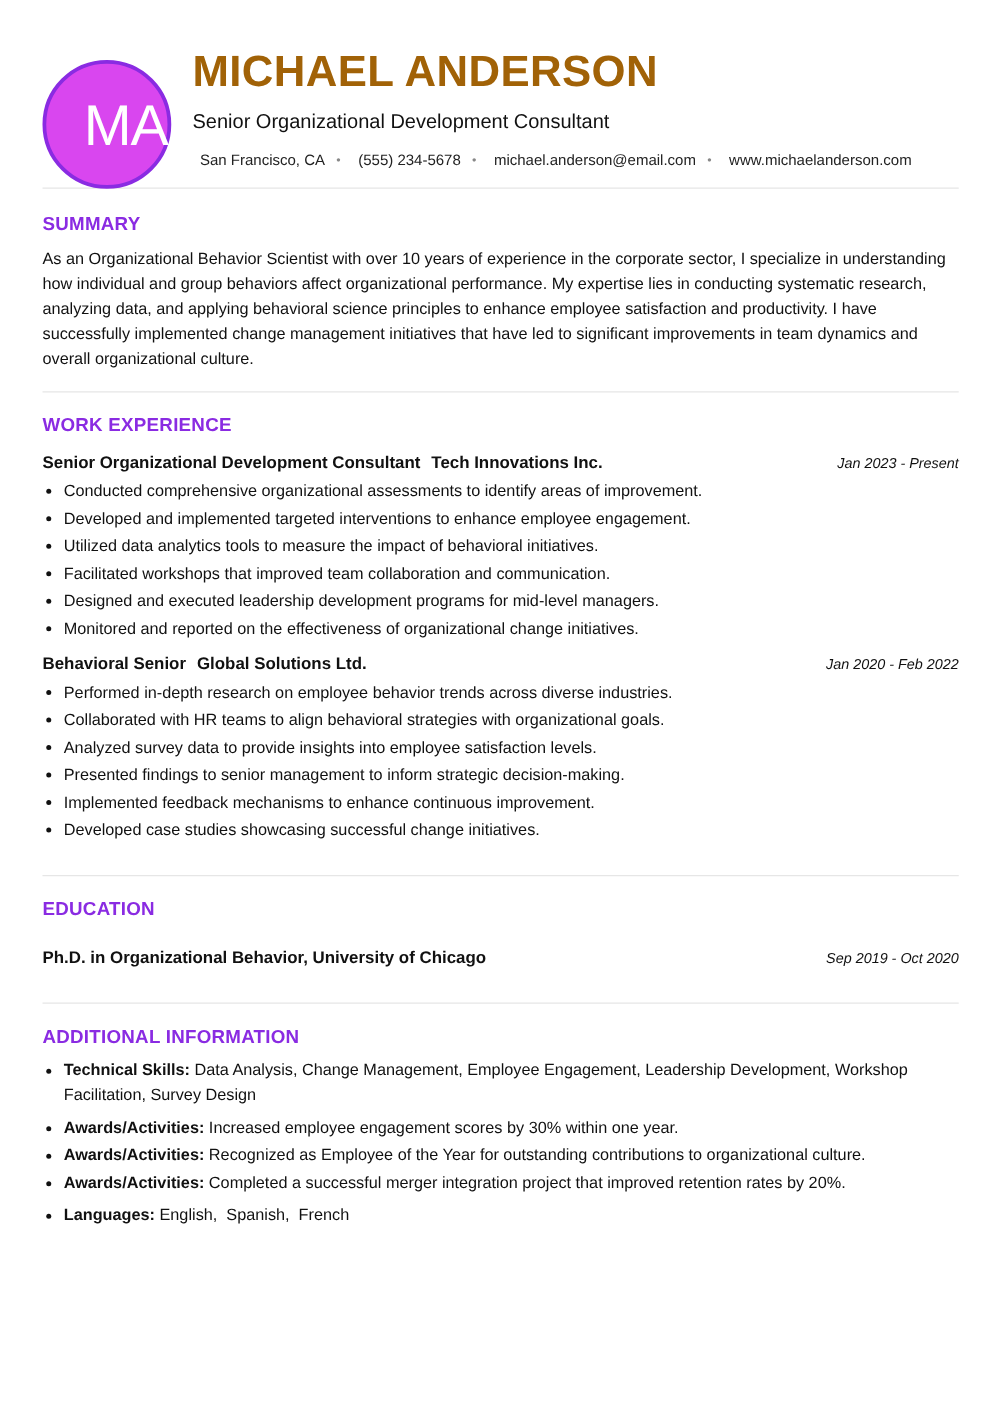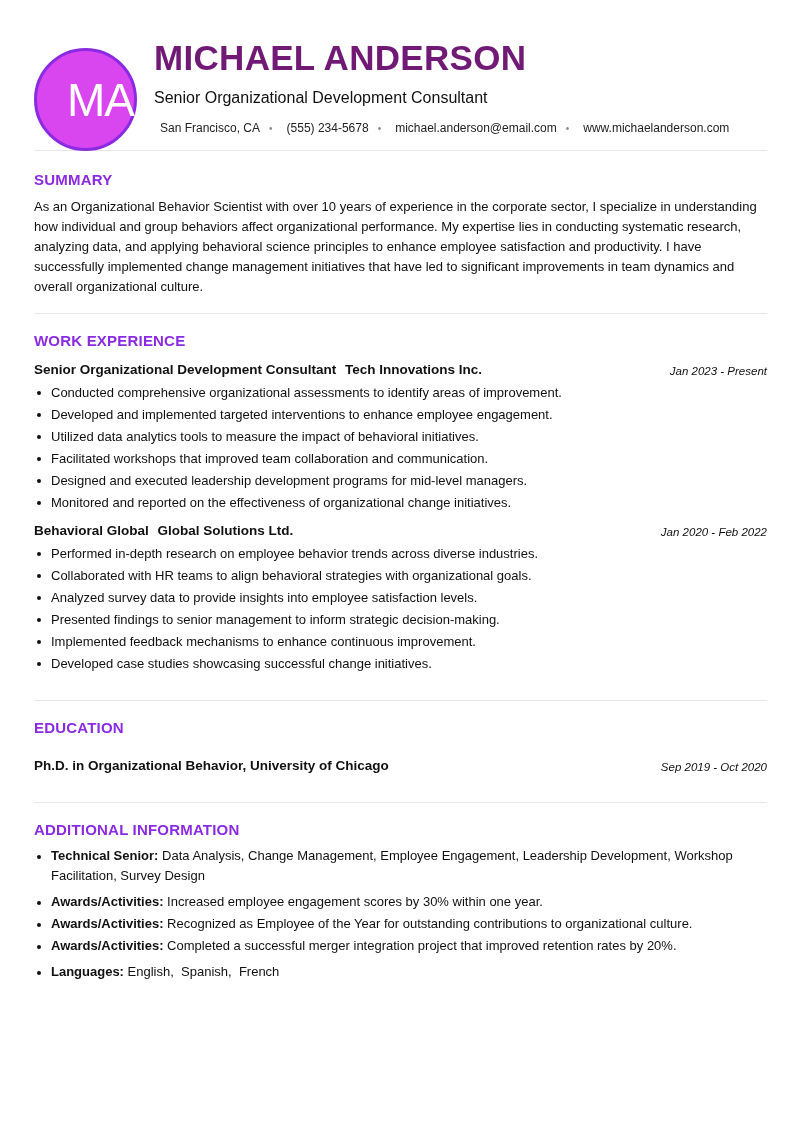--- a/index.html
+++ b/index.html
@@ -16,21 +16,21 @@
     .header { position: relative; height: 151px; border-bottom: 1px solid #e6e6e6; }
     .avatar {
       position: absolute; left: 0; top: 48px;
       width: 103px; height: 103px; border-radius: 50%;
       background: #d946ef; border: 3px solid #8a2be2;
       display: flex; align-items: center; justify-content: flex-end;
       color: #ffffff; font-size: 46px; letter-spacing: -1px;
     }
     .name {
       position: absolute; left: 120px; top: 38px;
-      font-size: 35px; font-weight: bold; color: #701a75; letter-spacing: 0.3px;
+      font-size: 35px; font-weight: bold; color: #a16207; letter-spacing: 0.3px;
     }
     .title {
       position: absolute; left: 120px; top: 89px;
       font-size: 16px; color: #111;
     }
     .contact {
       position: absolute; left: 126px; top: 121px;
       font-size: 12px; color: #222; display: flex; align-items: center; white-space: nowrap;
     }
     .contact .sep { color: #888; margin: 0 14px 0 9px; font-size: 10px; }
@@ -114,21 +114,21 @@
         <li>Utilized data analytics tools to measure the impact of behavioral initiatives.</li>
         <li>Facilitated workshops that improved team collaboration and communication.</li>
         <li>Designed and executed leadership development programs for mid-level managers.</li>
         <li>Monitored and reported on the effectiveness of organizational change initiatives.</li>
       </ul>
     </div>
 
     <div class="job job2">
       <div class="job-row">
         <div class="job-title">
-          <span>Behavioral Global</span>
+          <span>Behavioral Senior</span>
           <span class="job-company">Global Solutions Ltd.</span>
         </div>
         <div class="date">Jan 2020 - Feb 2022</div>
       </div>
       <ul class="bullets">
         <li>Performed in-depth research on employee behavior trends across diverse industries.</li>
         <li>Collaborated with HR teams to align behavioral strategies with organizational goals.</li>
         <li>Analyzed survey data to provide insights into employee satisfaction levels.</li>
         <li>Presented findings to senior management to inform strategic decision-making.</li>
         <li>Implemented feedback mechanisms to enhance continuous improvement.</li>
@@ -142,21 +142,21 @@
     <div class="job-row">
       <div class="job-title">Ph.D. in Organizational Behavior, University of Chicago</div>
       <div class="date">Sep 2019 - Oct 2020</div>
     </div>
   </div>
 
   <div class="section add">
     <div class="sec-head">ADDITIONAL INFORMATION</div>
     <ul class="bullets">
       <li class="gap">
-        <b>Technical Senior:</b>
+        <b>Technical Skills:</b>
         <span>Data Analysis, Change Management, Employee Engagement, Leadership Development, Workshop Facilitation, Survey Design</span>
       </li>
       <li>
         <b>Awards/Activities:</b>
         <span>Increased employee engagement scores by 30% within one year.</span>
       </li>
       <li>
         <b>Awards/Activities:</b>
         <span>Recognized as Employee of the Year for outstanding contributions to organizational culture.</span>
       </li>

